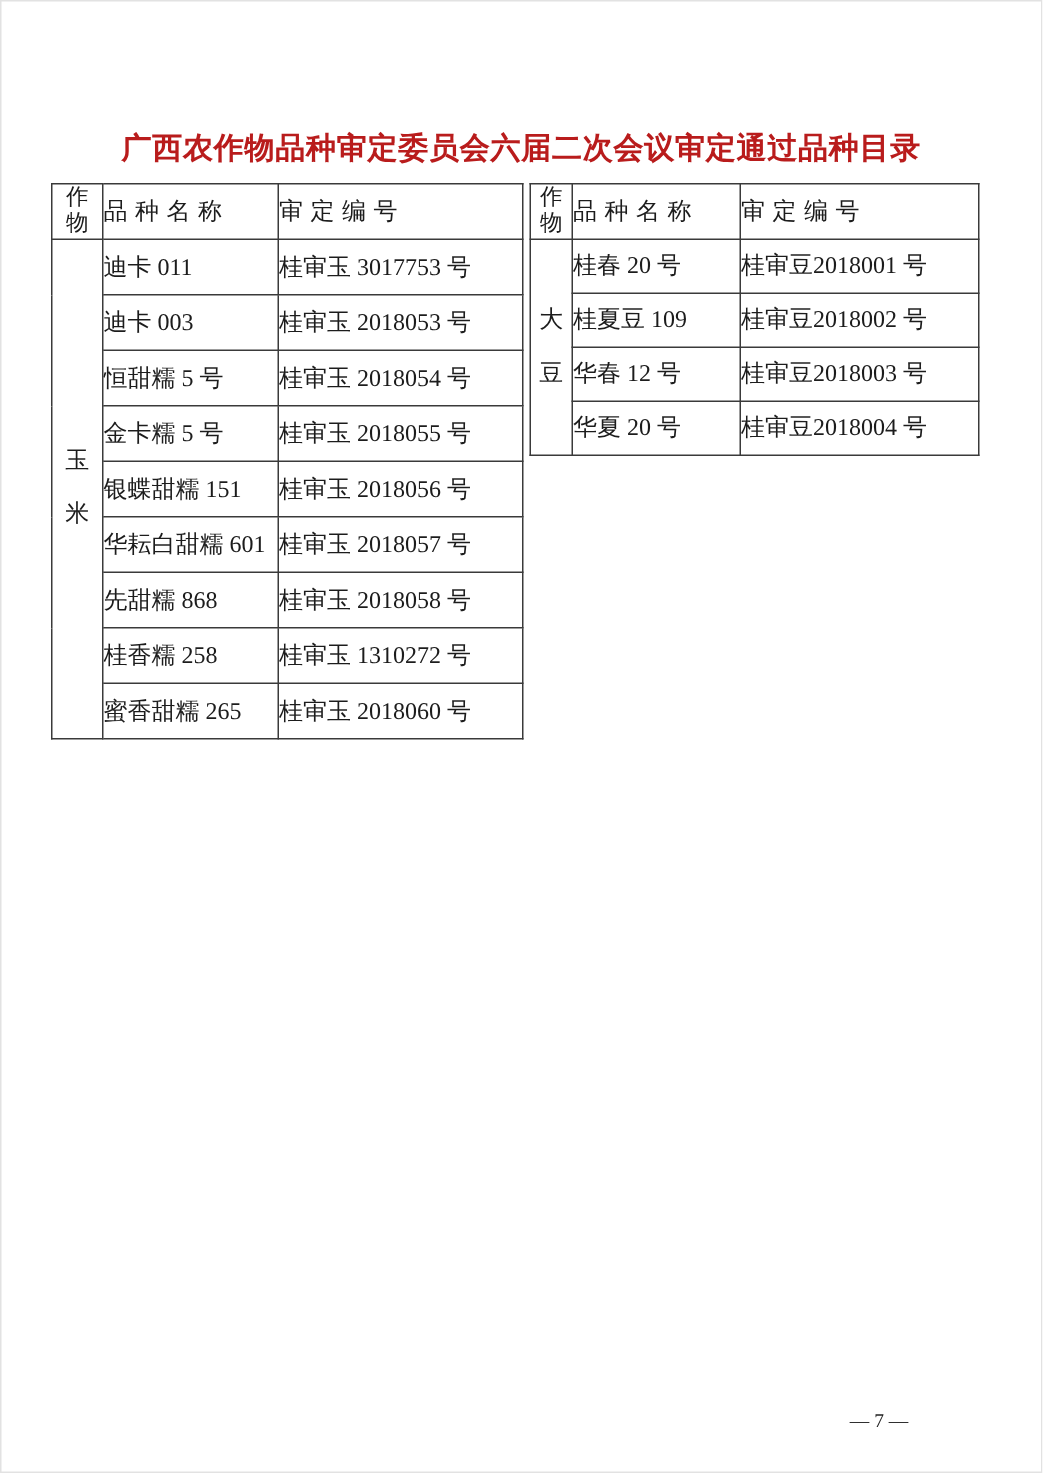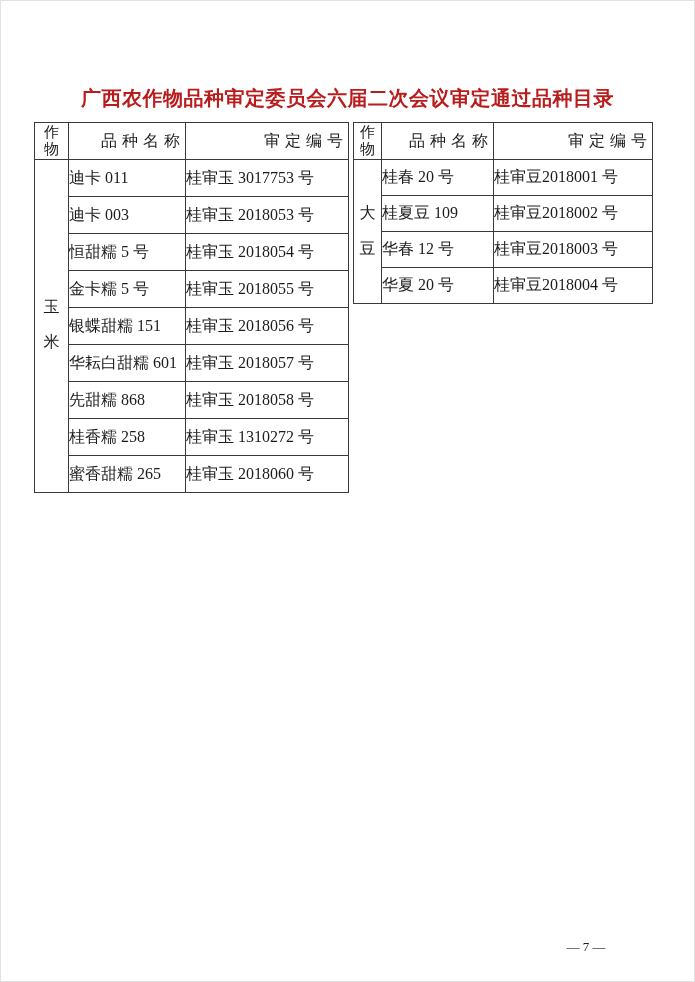--- a/index.html
+++ b/index.html
@@ -39,21 +39,21 @@
     font-size: 16px;
     font-weight: normal;
     vertical-align: middle;
     overflow: hidden;
     background: #fff;
   }
   tr.hdr { height: 37px; }
   #table-maize tr.datarow { height: 37px; }
   #table-soybean tr.datarow { height: 36px; }
   th.colhdr {
-    text-align: right;
+    text-align: left;
     letter-spacing: 5px;
     white-space: nowrap;
   }
   th.crophdr { text-align: center; }
   th.crophdr .stack {
     display: inline-block;
     width: 1.05em;
     word-break: break-all;
     font-size: 15px;
     line-height: 17px;

